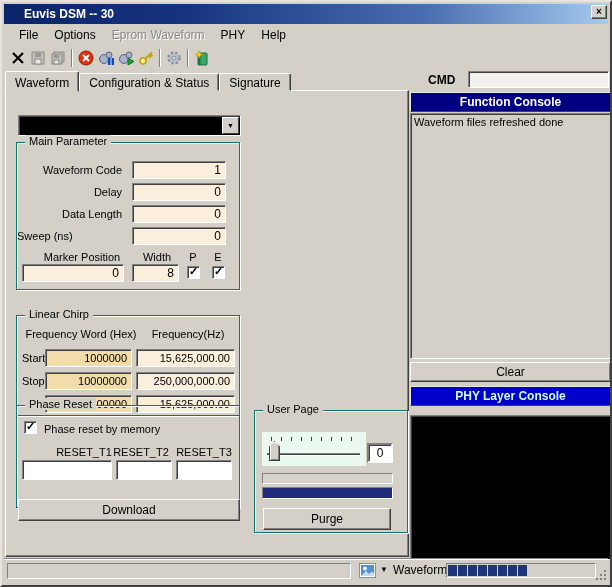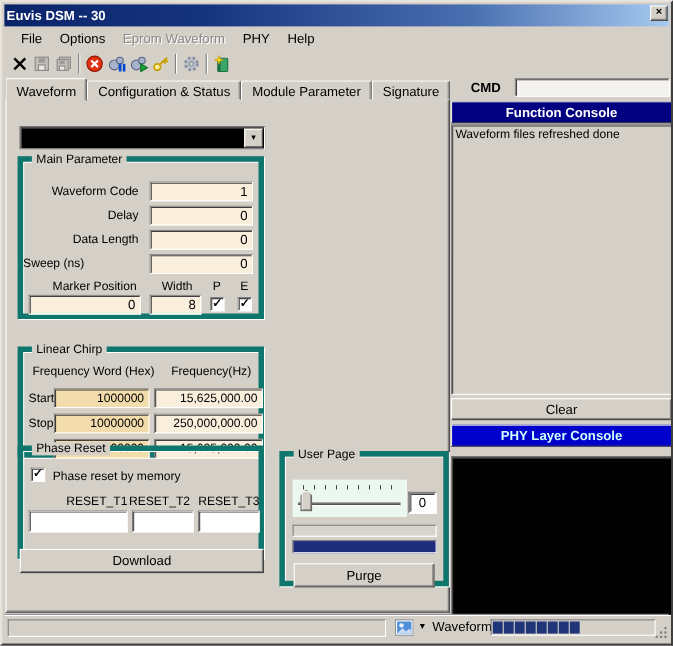--- a/index.html
+++ b/index.html
@@ -4,21 +4,21 @@
 <style>
   * { box-sizing: border-box; }
   html,body { margin:0; padding:0; background:#808080; }
   body { font-family:"Liberation Sans", sans-serif; }
   .window { position:relative; width:612px; height:587px; background:#D4D0C8;
             border:2px solid; border-color:#E8E4DC #404040 #404040 #E8E4DC; overflow:hidden; }
 
   
   .titlebar { position:absolute; left:2px; top:2px; right:2px; height:20px;
     background:linear-gradient(to right,#0A246A 0%,#16347E 30%,#4A6FB0 70%,#A6CAF0 100%);
-    color:#fff; font-weight:bold; font-size:12px; display:flex; align-items:center; padding-left:2px; }
+    color:#fff; font-weight:bold; font-size:12px; display:flex; align-items:center; padding-left:20px; }
   .close-btn { position:absolute; right:3px; top:3px; width:16px; height:14px; background:#D4D0C8;
     border:1px solid; border-color:#fff #404040 #404040 #fff; box-shadow:inset -1px -1px 0 #808080;
     color:#000; font-size:10px; font-weight:bold; line-height:11px; text-align:center; }
 
   
   .menubar { position:absolute; left:2px; top:23px; right:2px; height:20px; display:flex;
     align-items:center; font-size:12px; padding-left:7px; color:#000; }
   .menu-item { padding:2px 8px; }
   .menu-item.disabled { color:#8A8A8A; text-shadow:1px 1px 0 #fff; }
 
@@ -40,21 +40,21 @@
   .btn { background:#D4D0C8; border:1px solid; border-color:#fff #404040 #404040 #fff;
     box-shadow:inset -1px -1px 0 #808080; font-size:12px; color:#000; text-align:center; }
 
   .combo { position:absolute; left:12px; top:24px; width:223px; height:21px;
     border:1px solid; border-color:#808080 #fff #fff #808080; box-shadow:inset 1px 1px 0 #404040;
     background:#000; }
   .combo-btn { position:absolute; right:1px; top:1px; bottom:1px; width:17px; background:#D4D0C8;
     border:1px solid; border-color:#fff #404040 #404040 #fff; font-size:7px; color:#000;
     display:flex; align-items:center; justify-content:center; }
 
-  .groupbox { position:absolute; border:5px solid #0f766e; box-shadow:inset 1px 1px 0 #fff, 1px 1px 0 #fff; }
+  .groupbox { position:absolute; border:1px solid #0f766e; box-shadow:inset 1px 1px 0 #fff, 1px 1px 0 #fff; }
   .legend { position:absolute; top:-8px; left:8px; background:#D4D0C8; padding:0 4px; font-size:11px; color:#000; }
 
   .flabel { position:absolute; font-size:11px; color:#000; }
   .field { position:absolute; height:18px; font-family:"Liberation Sans",sans-serif; font-size:12px;
     text-align:right; padding:0 4px 0 2px; color:#000;
     border:1px solid; border-color:#808080 #fff #fff #808080; box-shadow:inset 1px 1px 0 #404040; }
   .cream { background:#FAEEDC; }
   .wheat { background:#F2DCAC; }
   .white { background:#fff; }
 
@@ -197,21 +197,20 @@
           <rect x="4" y="3" width="9" height="12" rx="1" fill="#38A868" stroke="#1E7040"></rect>
           <rect x="4" y="3" width="2.5" height="12" fill="#1E7040"></rect>
           <path d="M5 0.5 L6 3.5 L9 4.5 L6 5.5 L5 8.5 L4 5.5 L1 4.5 L4 3.5 Z" fill="#FFE020" stroke="#C89000" stroke-width="0.6"></path>
         </svg>
     </span>
   </div>
 
   <div class="tabstrip">
     <span class="tab active">Waveform</span>
     <span class="tab">Configuration &amp; Status</span>
-    <span class="tab">Module Parameter</span>
     <span class="tab">Signature</span>
   </div>
 
   <div class="tab-pane">
 
     <div class="combo">
       <span class="combo-btn">
         <span>▼</span>
       </span>
     </div>

